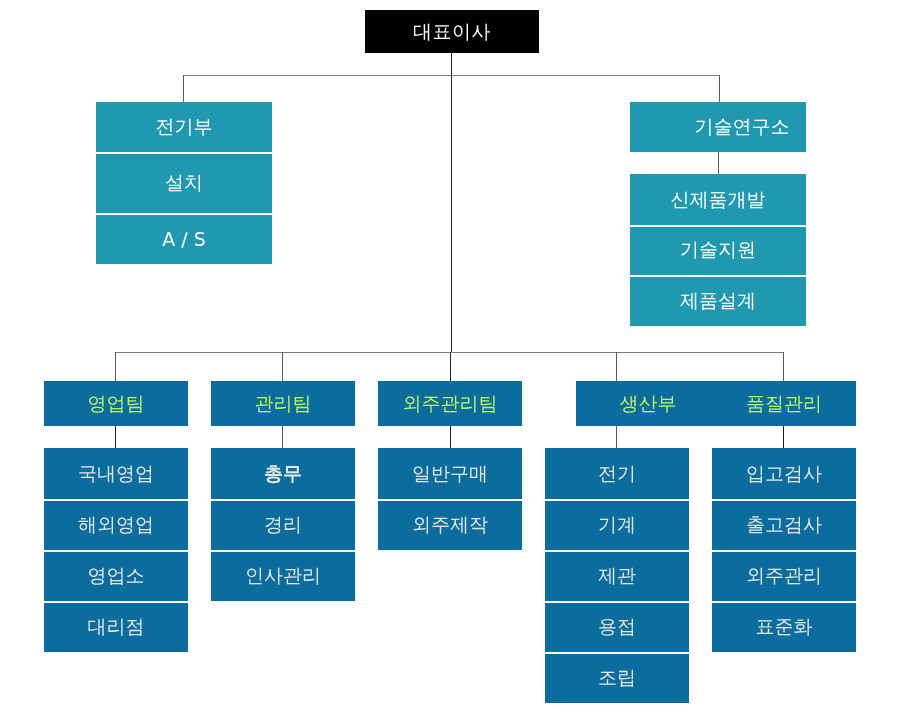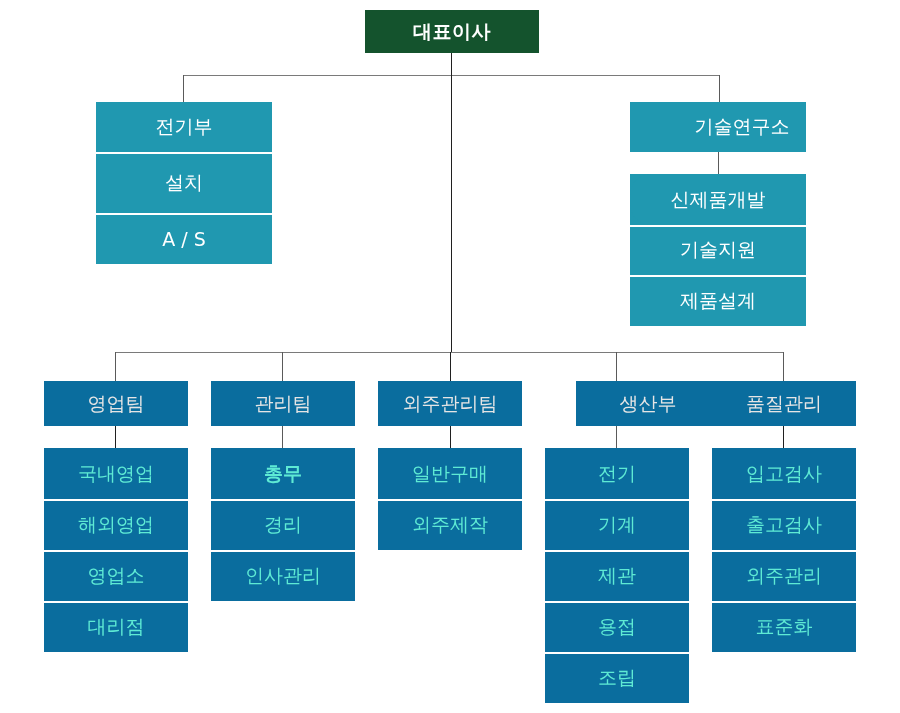--- a/index.html
+++ b/index.html
@@ -27,22 +27,22 @@
     justify-content: center;
     color: #ffffff;
     text-align: center;
     line-height: 1;
     letter-spacing: 0.5px;
     white-space: nowrap;
   }
 
   
   .node-ceo {
-    background: #14532d;
-    font-weight: bold;
+    background: #000000;
+    font-weight: normal;
     font-size: 19px;
   }
 
   
   .teal-group {
     position: absolute;
     background: #2098b0;
     box-sizing: border-box;
   }
   .teal-cell {
@@ -64,39 +64,39 @@
     right: 0;
     height: 2px;
     background: #ffffff;
   }
 
   
   .col-head {
     position: absolute;
     box-sizing: border-box;
     background: #0a6d9e;
-    color: #e5e5e5;
+    color: #bef264;
     font-size: 19px;
     display: flex;
     align-items: center;
     justify-content: center;
     white-space: nowrap;
   }
   .col-body {
     position: absolute;
     box-sizing: border-box;
     background: #0a6d9e;
   }
   .col-cell {
     position: relative;
     box-sizing: border-box;
     display: flex;
     align-items: center;
     justify-content: center;
-    color: #5eead4;
+    color: #e5e5e5;
     font-size: 19px;
     background: #0a6d9e;
     white-space: nowrap;
   }
   .col-cell + .col-cell::before {
     content: "";
     position: absolute;
     top: 0;
     left: 0;
     right: 0;

